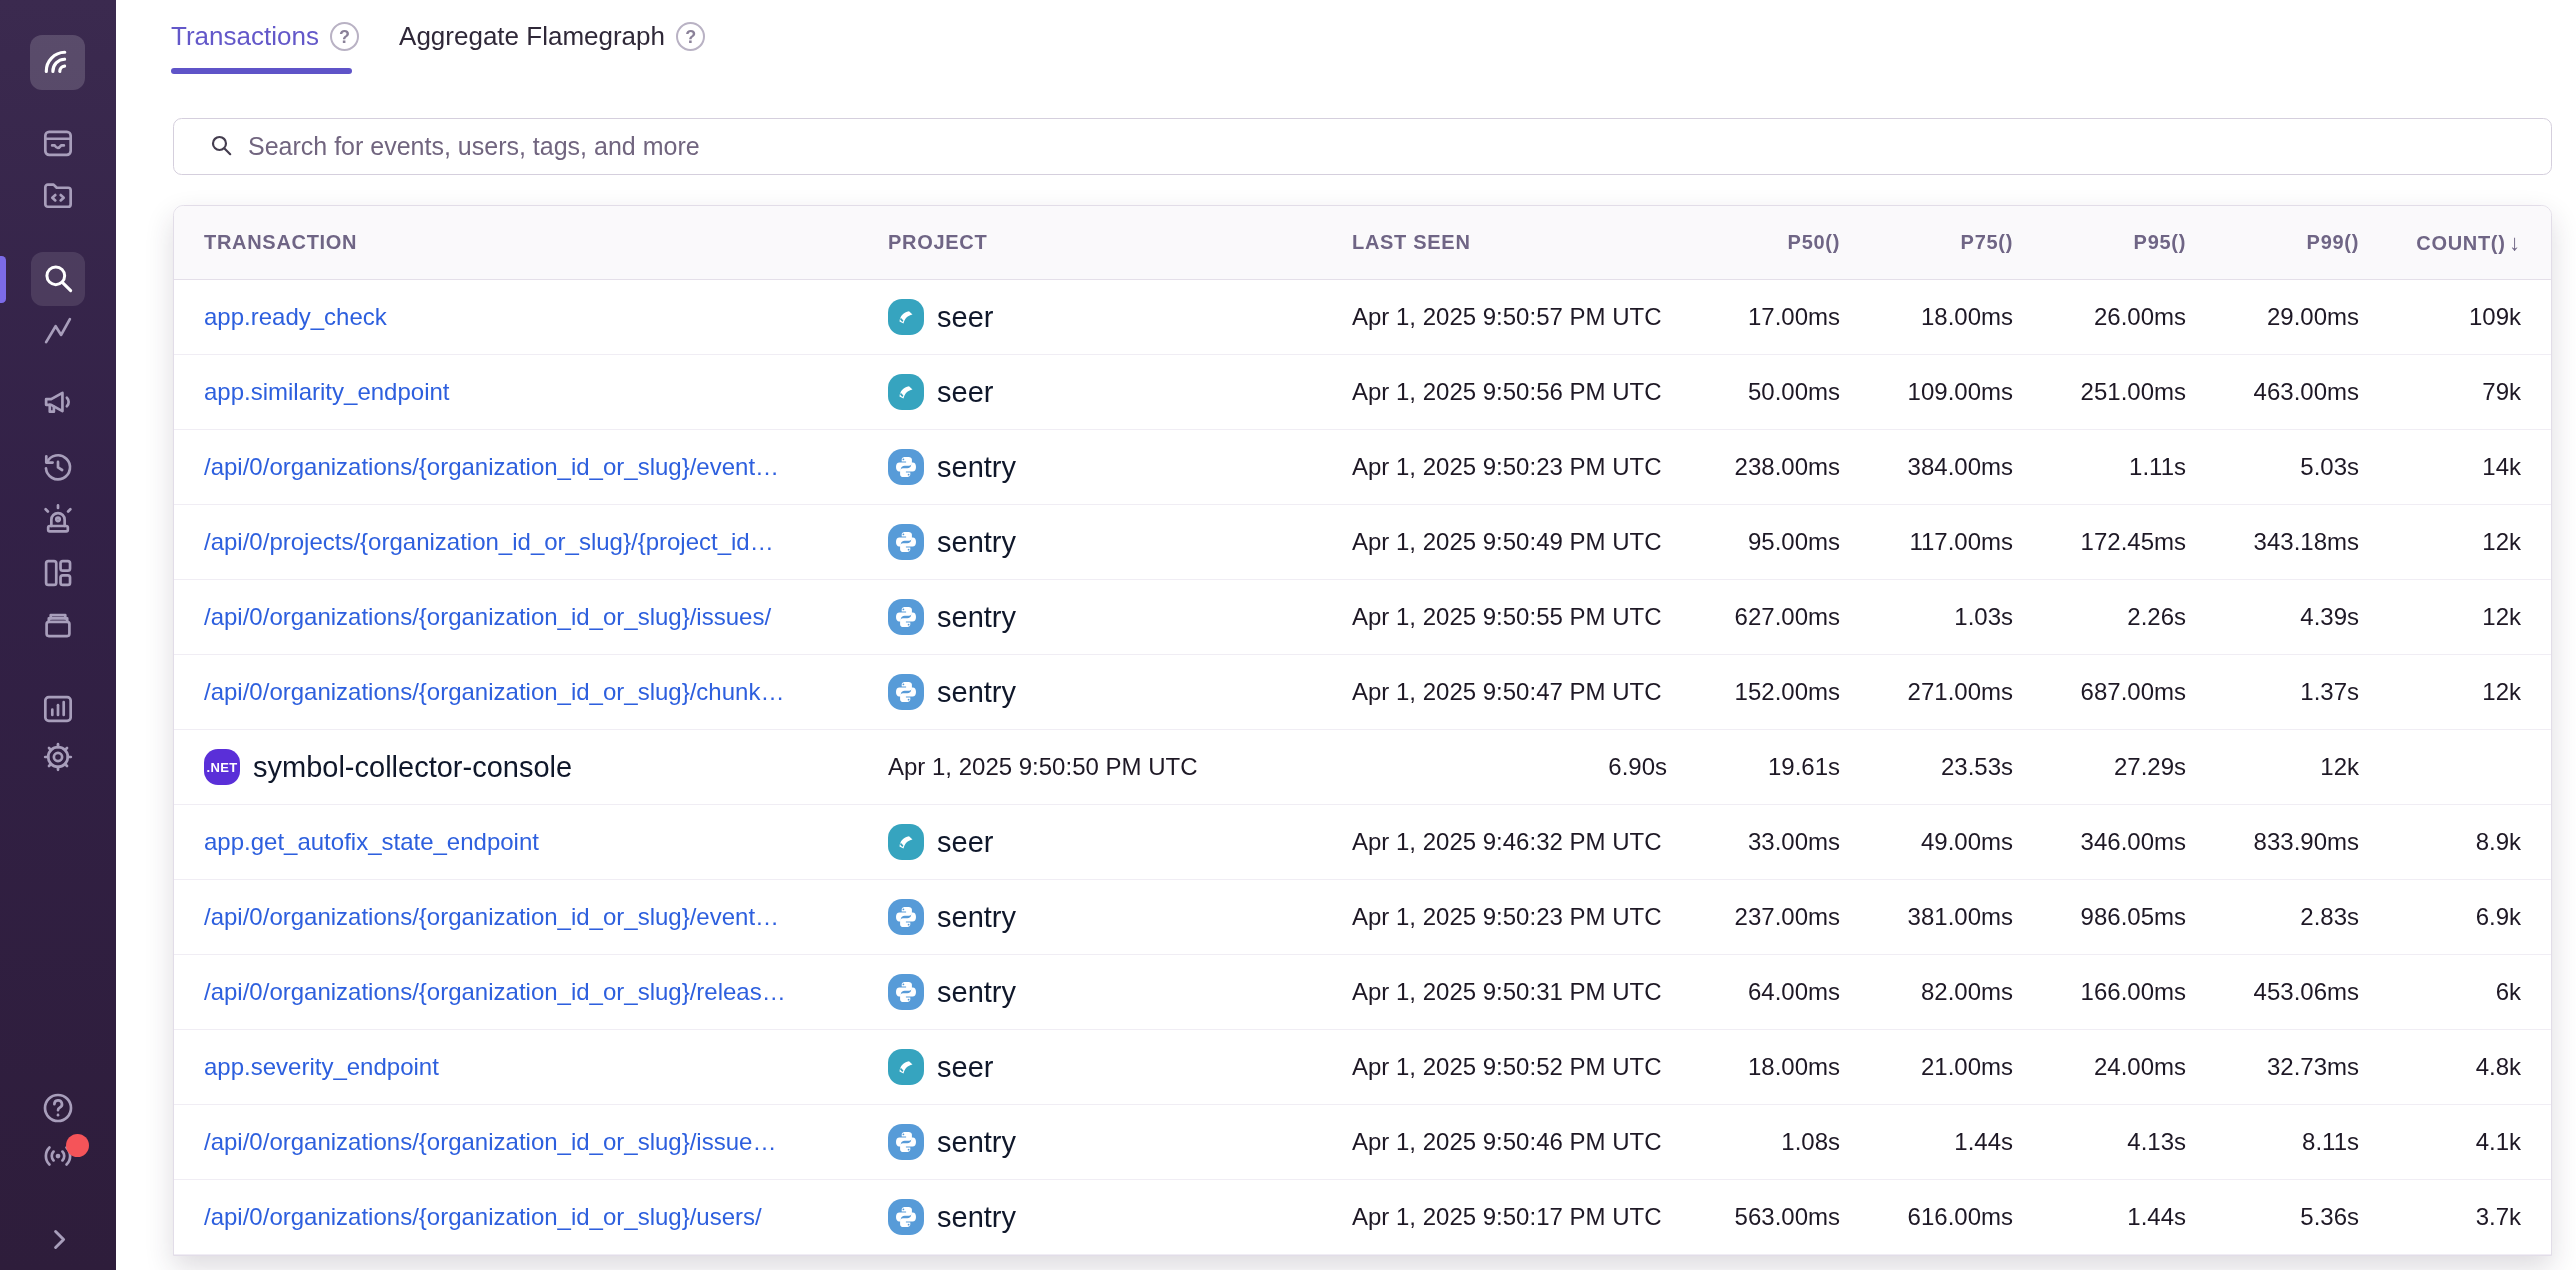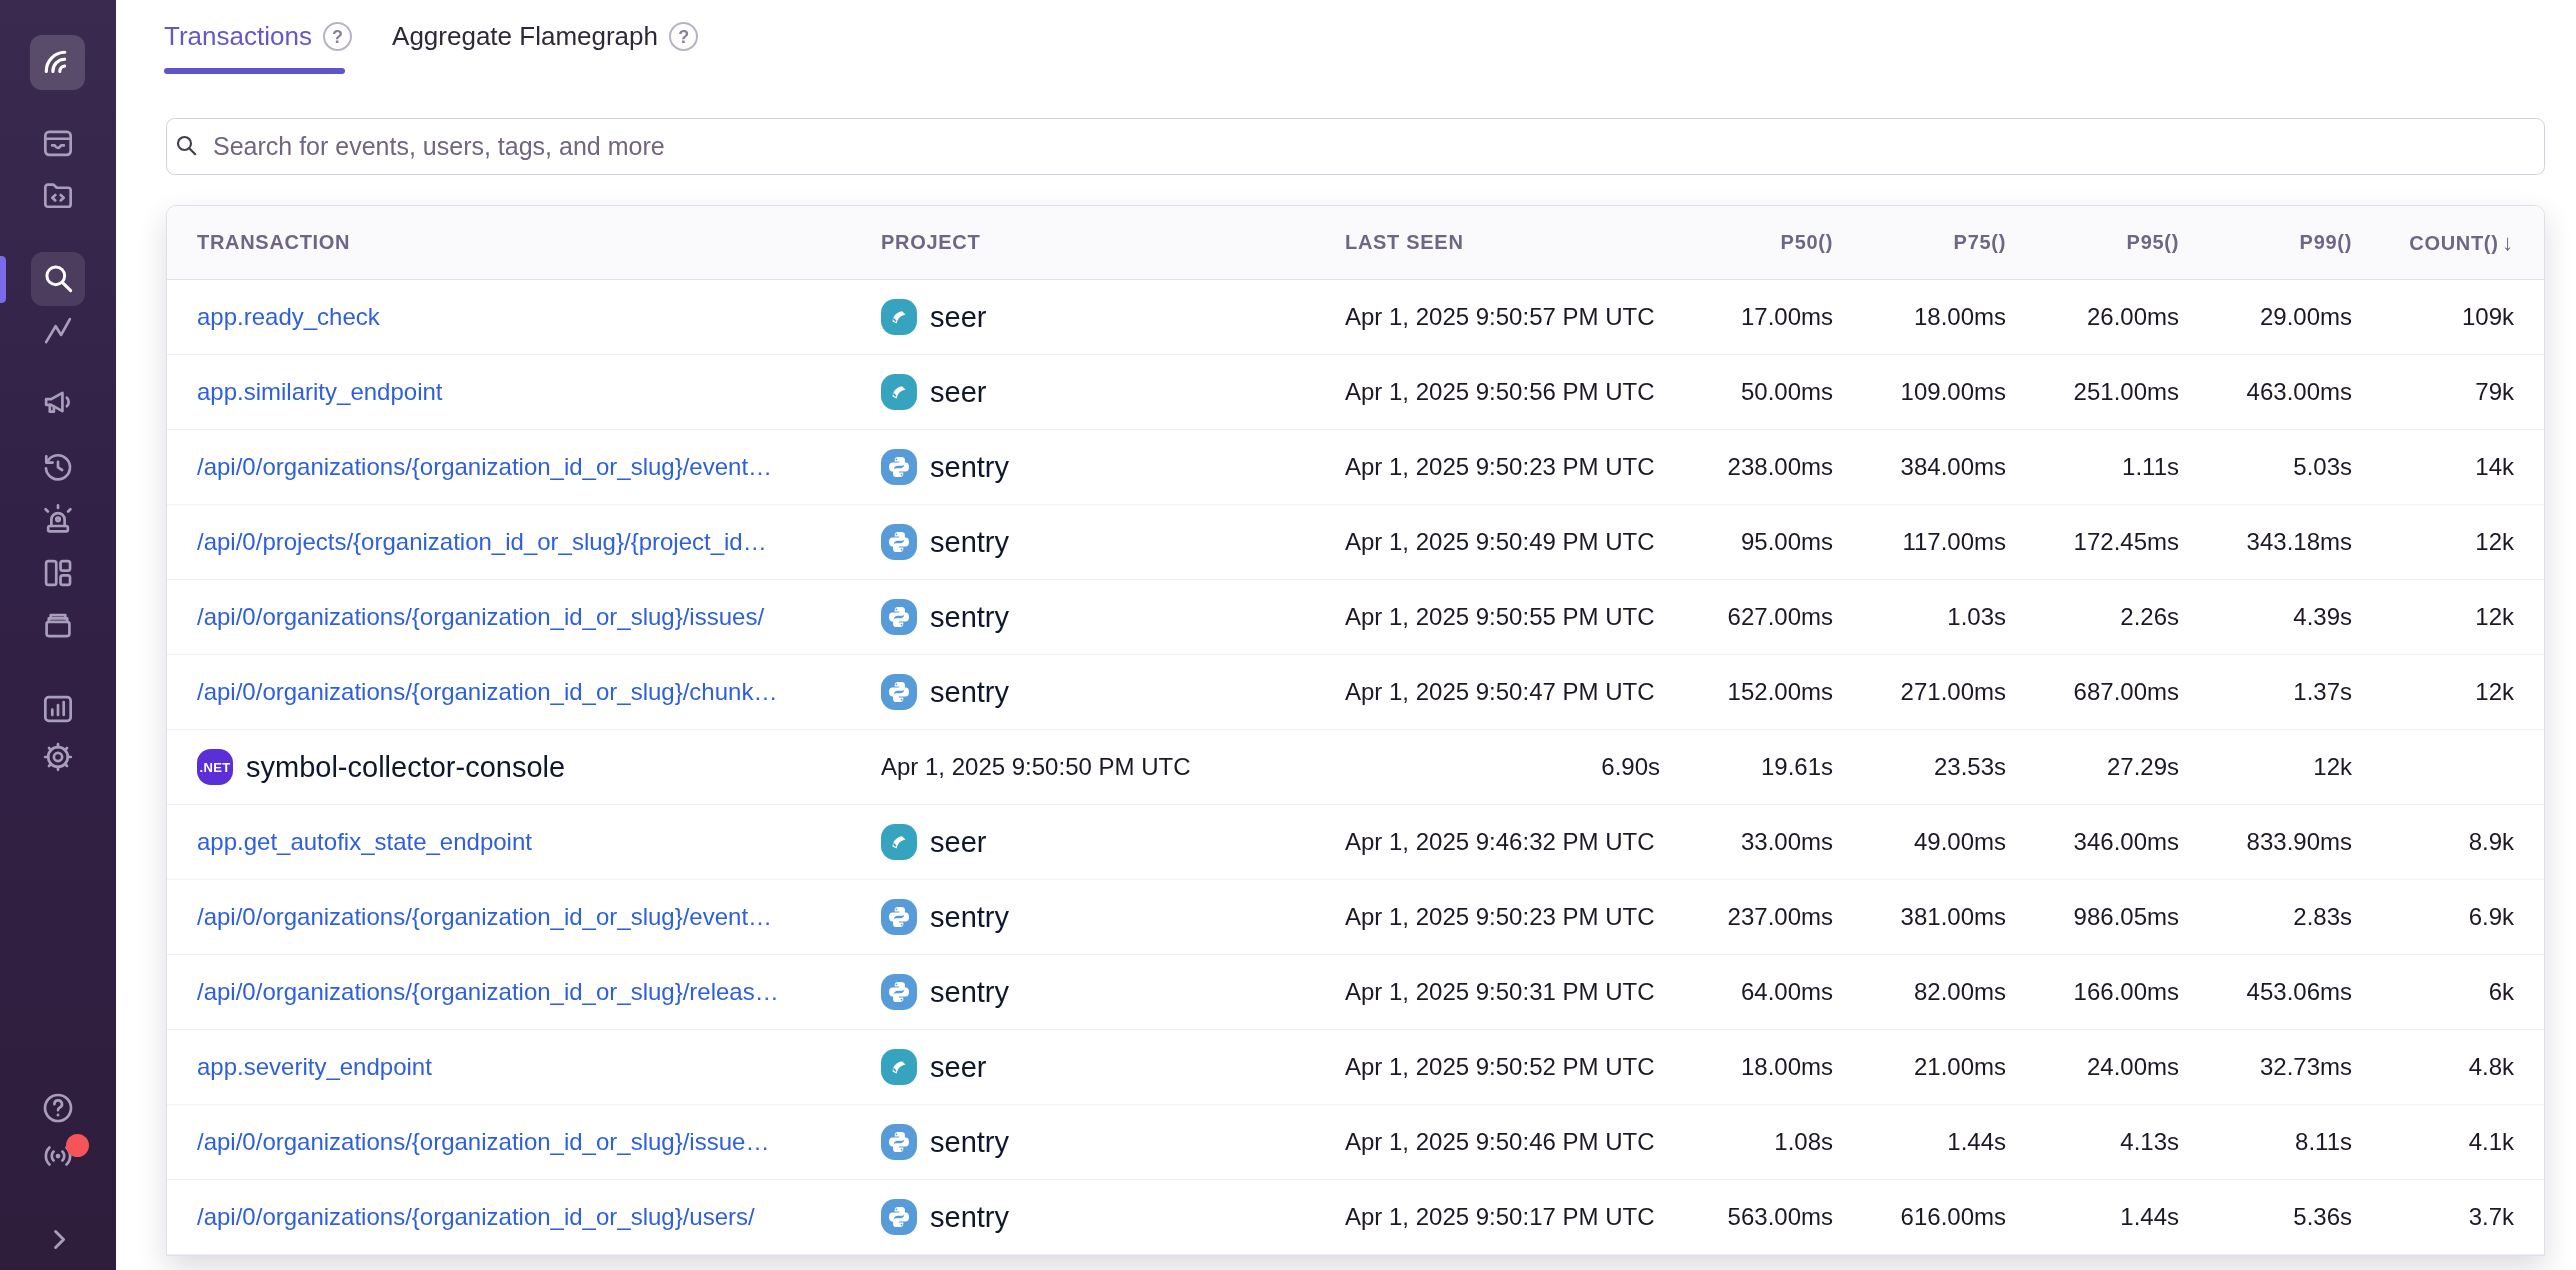--- a/index.html
+++ b/index.html
@@ -18,35 +18,35 @@
     display:flex; align-items:center; justify-content:center; cursor:pointer; }
   .sb-active-box { position:absolute; left:31px; top:252px; width:54px; height:54px;
     border-radius:12px; background:rgba(255,255,255,0.11);
     display:flex; align-items:center; justify-content:center; cursor:pointer; }
   .sb-indicator { position:absolute; left:0; top:256px; width:6px; height:47px;
     border-radius:0 4.3px 4.3px 0; background:#7c6be8; }
   .sb-badge { position:absolute; left:66px; top:1134px; width:23px; height:23px;
     border-radius:50%; background:#f55459; }
 
   
-  .main { position:absolute; left:109px; top:0; width:2263px; height:1271px; background:#fff; }
+  .main { position:absolute; left:116px; top:0; width:2263px; height:1271px; background:#fff; }
 
   .tabs { position:absolute; left:55px; top:21px; display:flex; gap:40px; }
   .tab { display:flex; align-items:center; gap:11.2px; font-size:26px; color:#2f2838;
     padding-bottom:22.4px; position:relative; cursor:pointer; }
   .tab.active { color:#6358c9; }
   .tab.active::after { content:""; position:absolute; left:0; bottom:0; height:6px;
     width:100%; max-width:181px; background:#5f54c8; border-radius:3.5px; }
   .help-circle { width:29px; height:29px; border-radius:50%; border:2.6px solid #b9b2c4;
     color:#8a8198; font-size:18px; font-weight:700; display:flex; align-items:center;
     justify-content:center; line-height:1; }
 
   .searchbar { position:absolute; left:57px; top:118px; width:2379px; height:57px;
     border:1.7px solid #d5cfdd; border-radius:8.6px; background:#fff;
-    display:flex; align-items:center; padding:0 6px; gap:14px; }
+    display:flex; align-items:center; padding:0 34px; gap:14px; }
   .searchbar input { border:none; outline:none; flex:1; font-size:25px; color:#2f2838;
     font-family:inherit; background:transparent; }
   .searchbar input::placeholder { color:#71657f; }
 
   
   .panel { position:absolute; left:57px; top:205px; width:2379px; height:1051px;
     border:1.7px solid #e2dde8; border-radius:10.4px 10.4px 0 0; background:#fff;
     box-shadow:0 12px 29px rgba(42,32,56,0.16); overflow:hidden; }
   .thead { height:74px; background:#faf9fb; border-bottom:1.7px solid #e4dfe9;
     display:grid; grid-template-columns:684px 464px 315px 173px 173px 173px 173px 162px;

